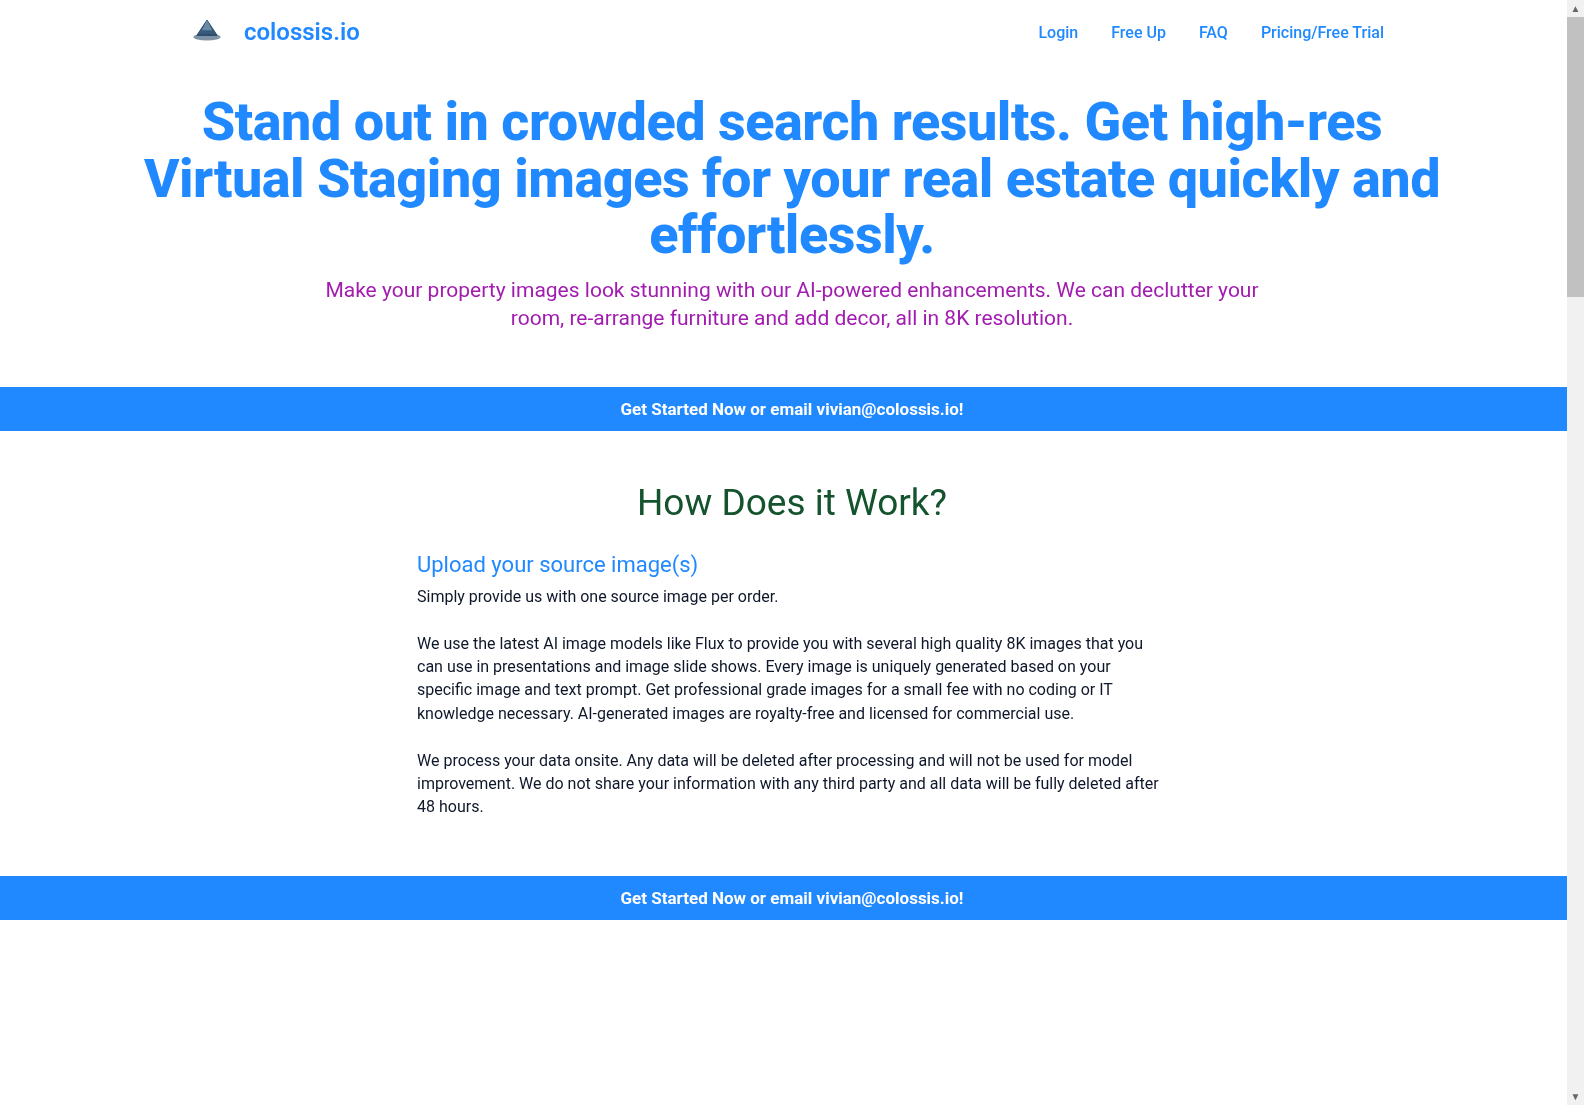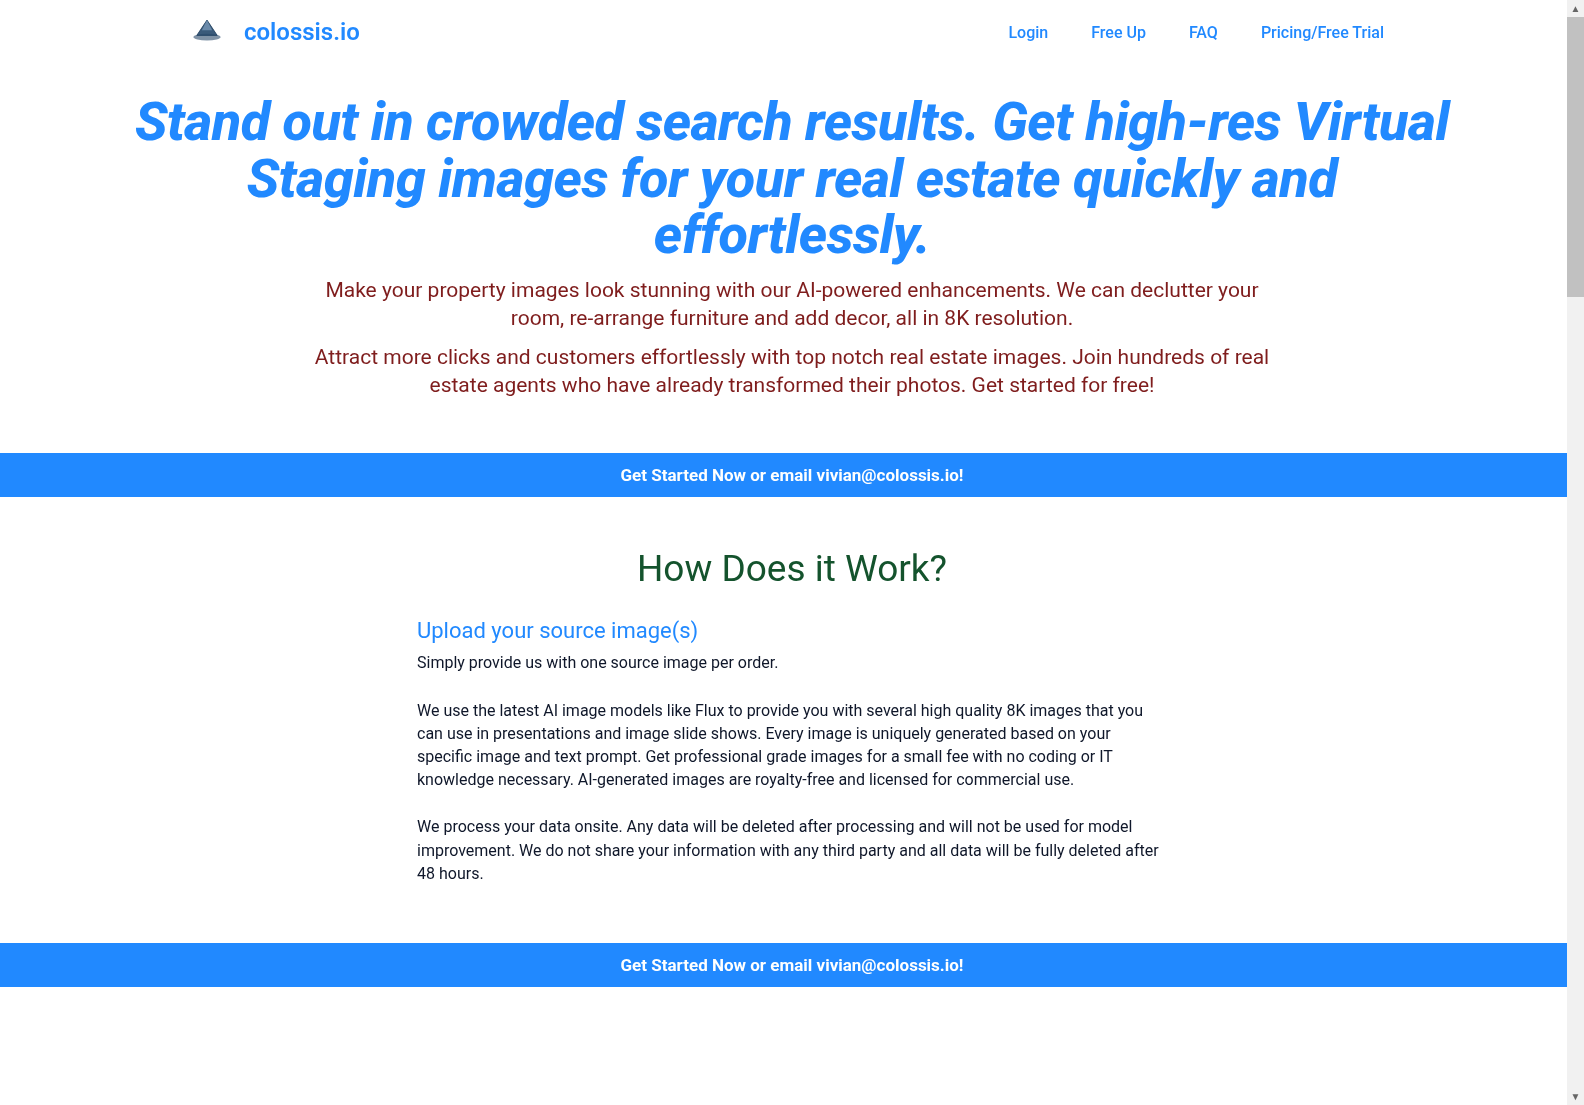--- a/index.html
+++ b/index.html
@@ -28,44 +28,43 @@
       width: 34px;
       height: 28px;
     }
     .brand-name {
       color: #2189ff;
       font-size: 24px;
       font-weight: 600;
     }
     .nav {
       display: flex;
-      gap: 43px;
+      gap: 33px;
       justify-content: flex-end;
     }
     .nav a {
       color: #2189ff;
       text-decoration: none;
       font-size: 16px;
       font-weight: 500;
     }
     .hero {
       text-align: center;
       padding: 30px 130px 20px;
     }
     .hero h1 {
       color: #2189ff;
       font-size: 54px;
       font-weight: 800;
       line-height: 1.05;
       letter-spacing: -0.5px;
       margin-bottom: 12px;
-      font-style: italic;
     }
     .hero .subtitle {
-      color: #7f1d1d;
+      color: #a21caf;
       font-size: 21px;
       line-height: 1.35;
       max-width: 960px;
       margin: 0 auto 10px;
     }
     .cta-bar {
       background: #2189ff;
       color: #ffffff;
       text-align: center;
       padding: 12px 0;
@@ -155,21 +154,20 @@
     <a href="#">Login</a>
     <a href="#">Free Up</a>
     <a href="#">FAQ</a>
     <a href="#">Pricing/Free Trial</a>
   </nav>
 </div>
 
 <section class="hero">
   <h1>Stand out in crowded search results. Get high-res Virtual Staging images for your real estate quickly and effortlessly.</h1>
   <p class="subtitle">Make your property images look stunning with our AI-powered enhancements. We can declutter your room, re-arrange furniture and add decor, all in 8K resolution.</p>
-  <p class="subtitle">Attract more clicks and customers effortlessly with top notch real estate images. Join hundreds of real estate agents who have already transformed their photos. Get started for free!</p>
 </section>
 
 <div class="cta-bar">Get Started Now or email vivian@colossis.io!</div>
 
 <section class="how-section">
   <h2>How Does it Work?</h2>
   <div class="steps">
     <div class="step">
       <h3>Upload your source image(s)</h3>
       <p>Simply provide us with one source image per order.</p>

